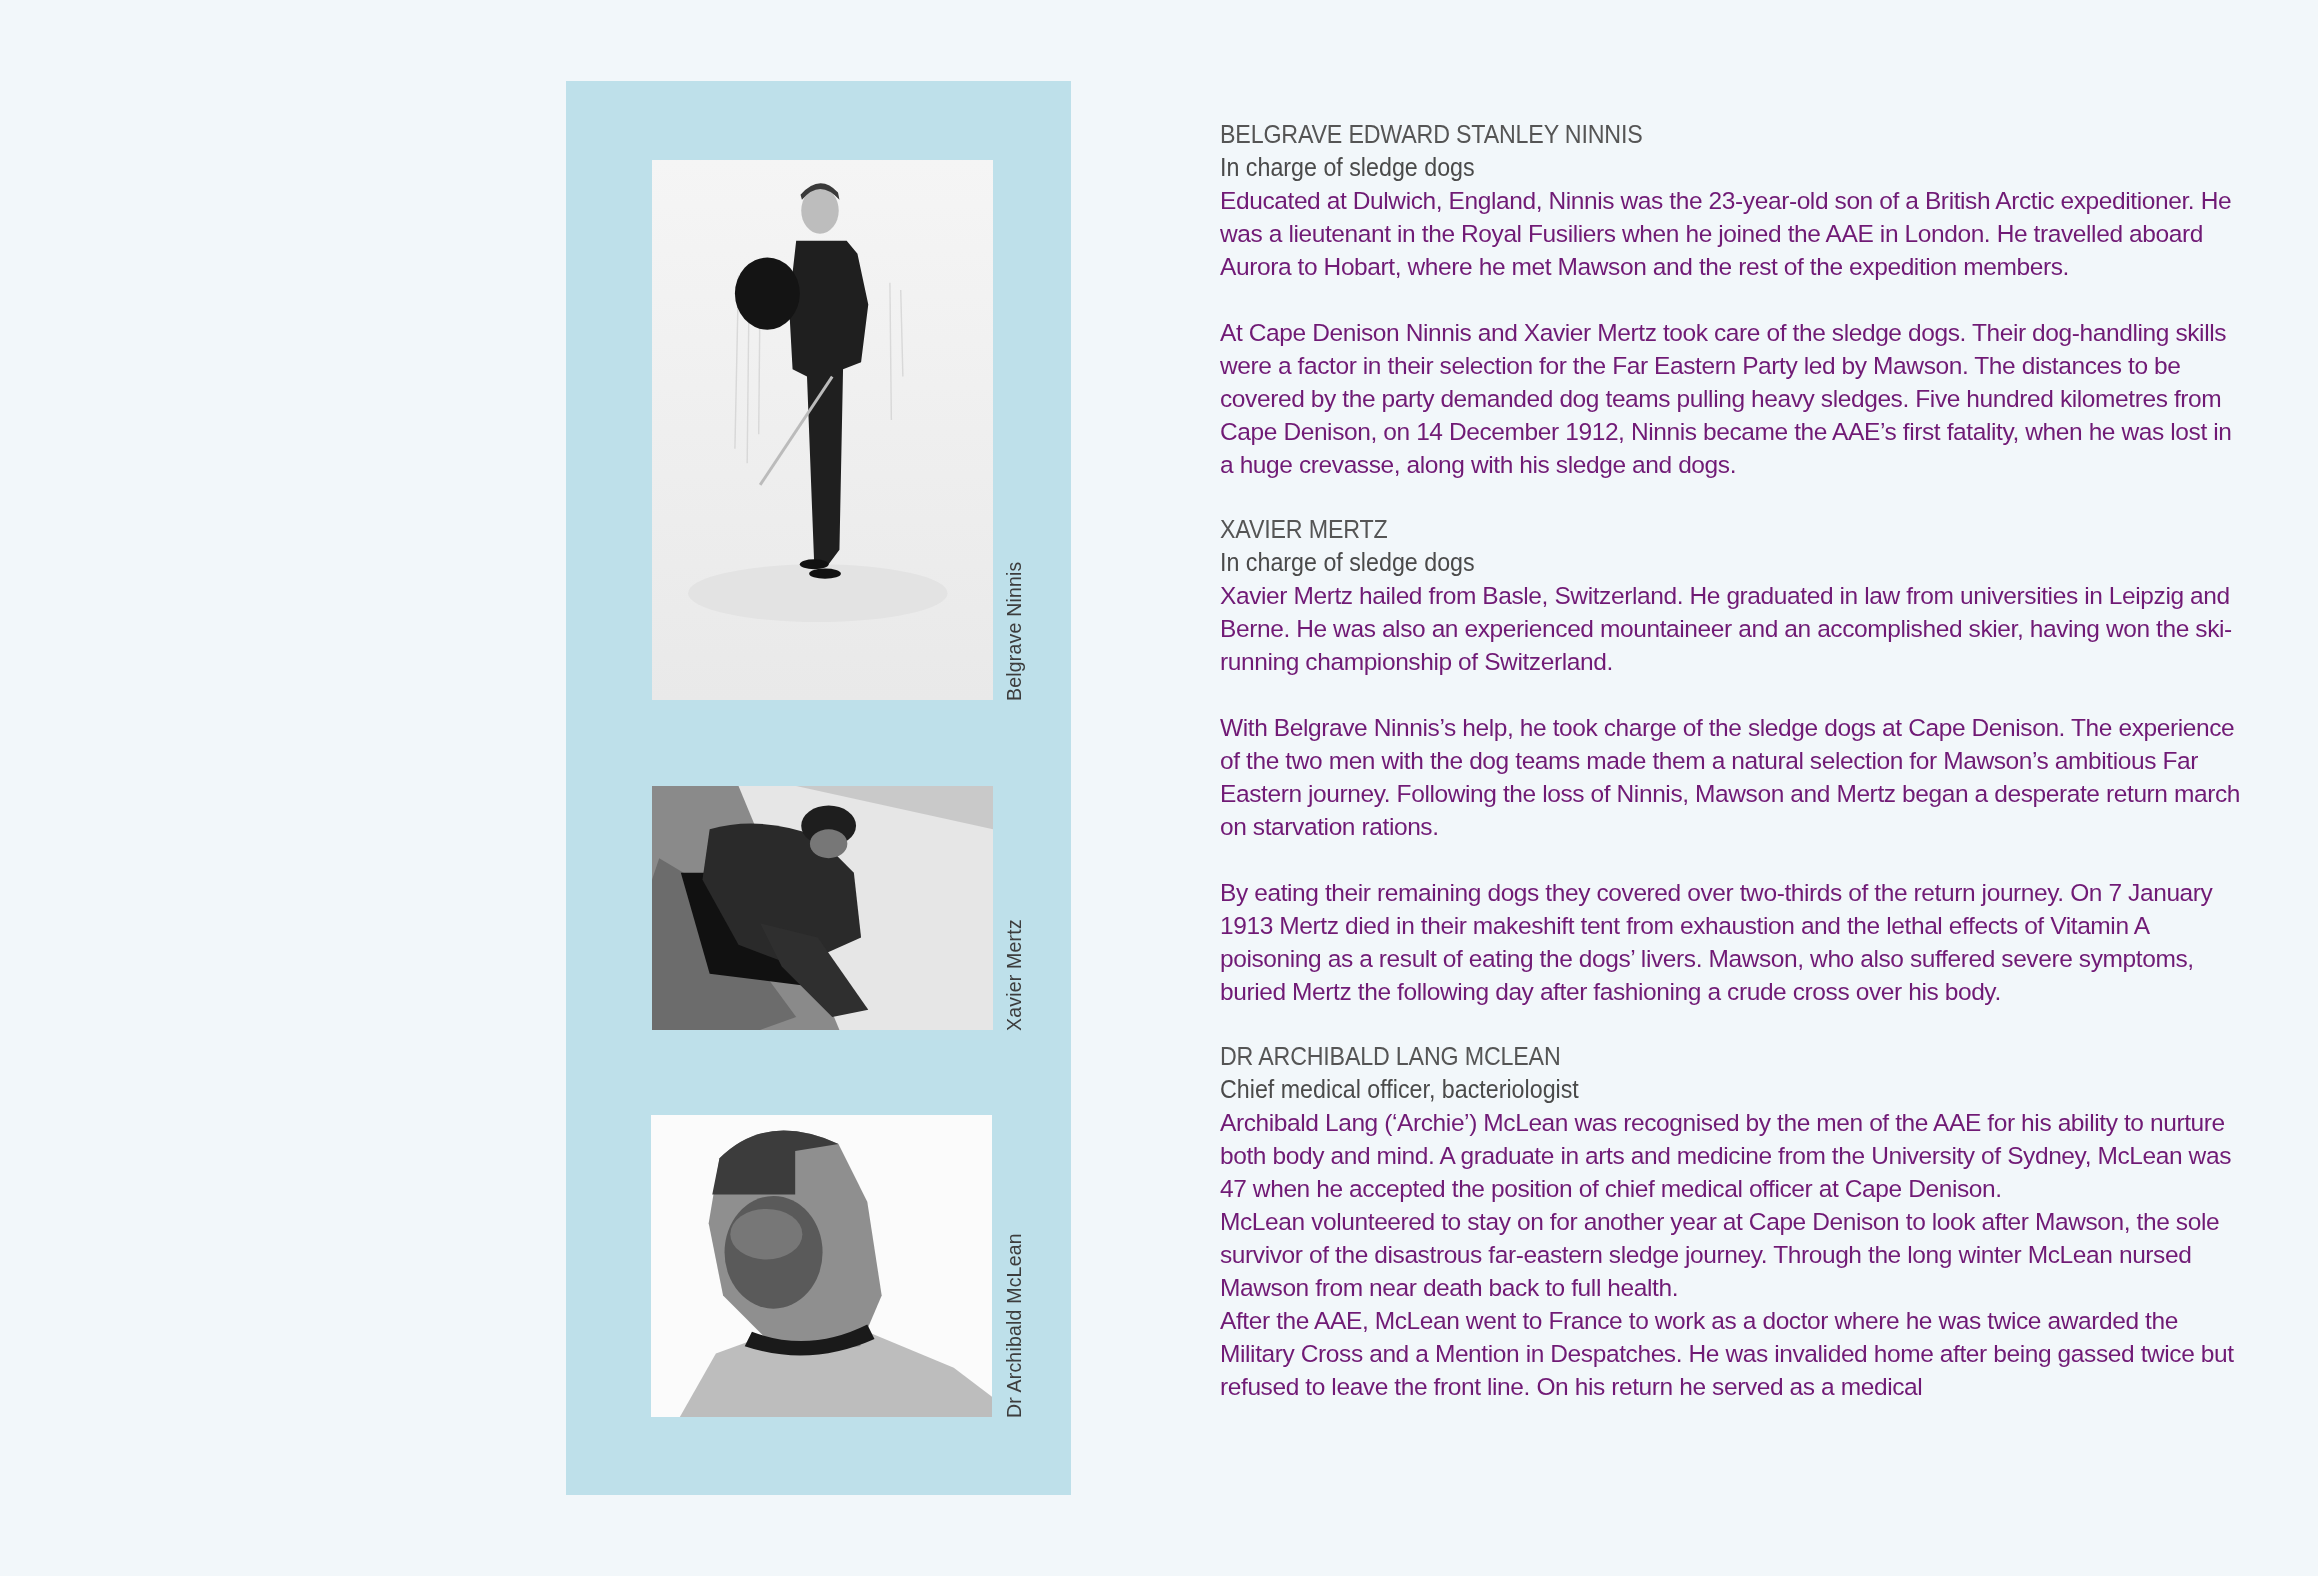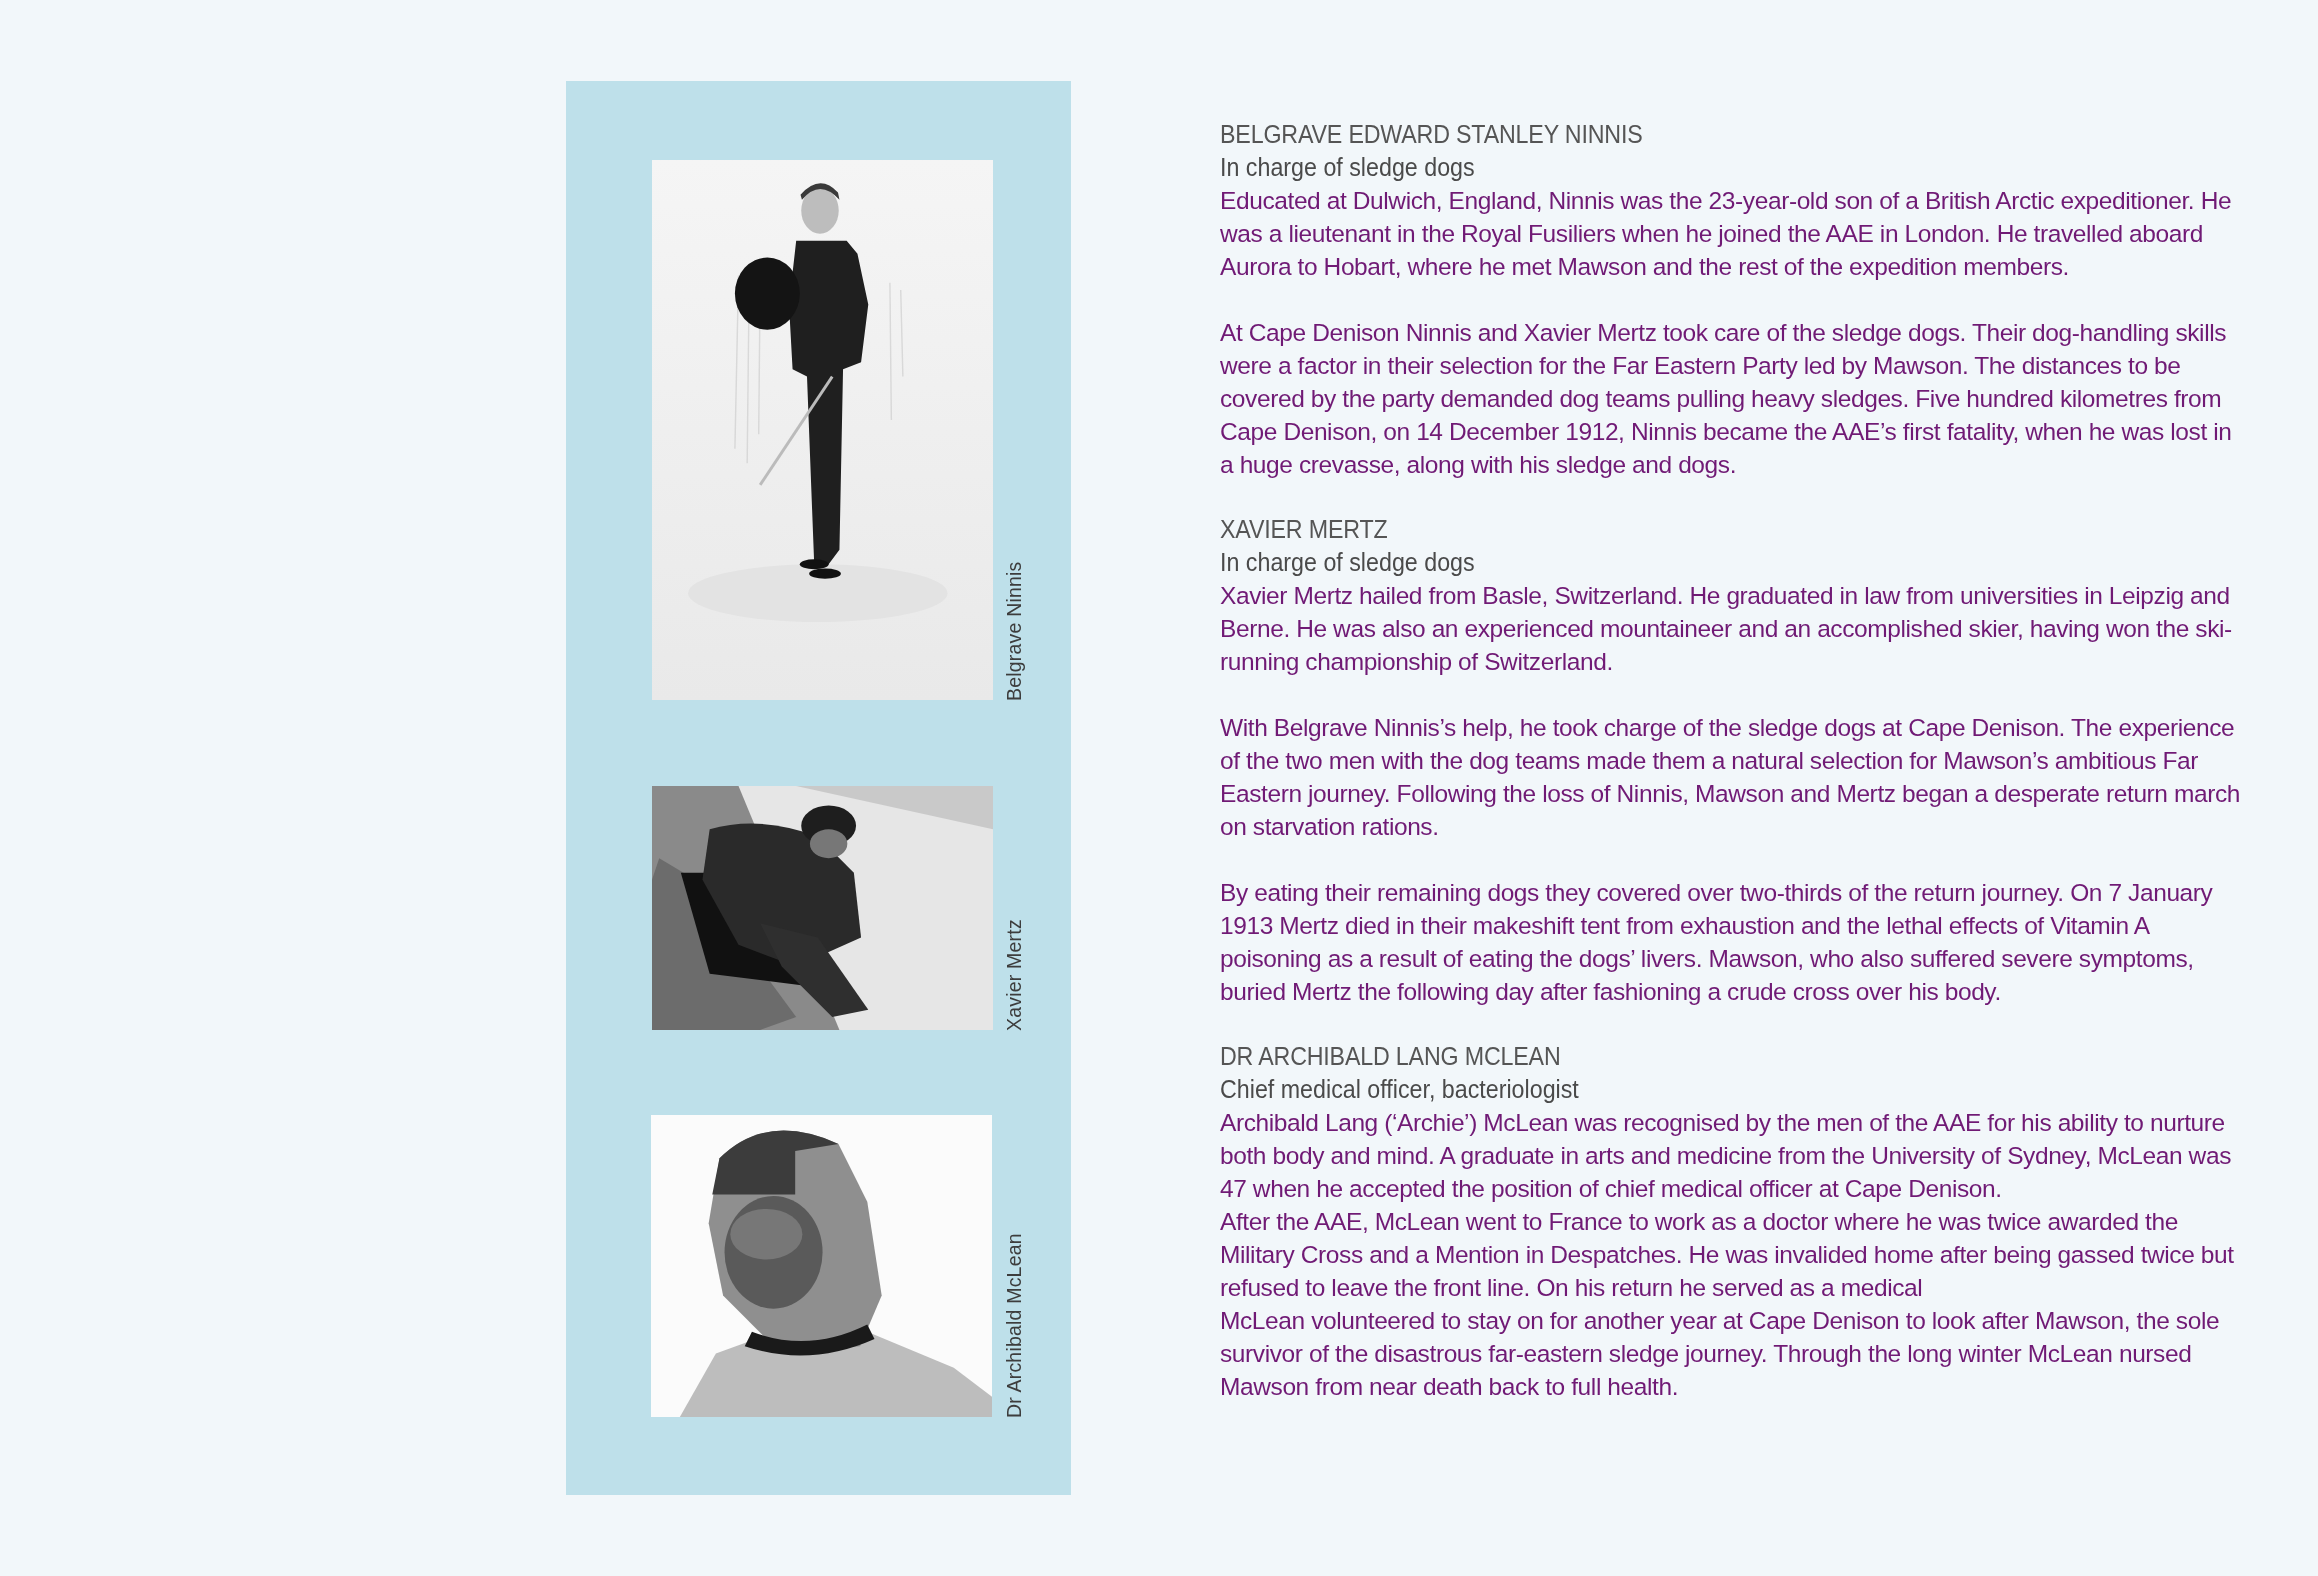--- a/index.html
+++ b/index.html
@@ -111,17 +111,17 @@
     <div class="role">In charge of sledge dogs</div>
     <p>Xavier Mertz hailed from Basle, Switzerland. He graduated in law from universities in Leipzig and Berne. He was also an experienced mountaineer and an accomplished skier, having won the ski-running championship of Switzerland.</p>
     <p class="gap">With Belgrave Ninnis’s help, he took charge of the sledge dogs at Cape Denison. The experience of the two men with the dog teams made them a natural selection for Mawson’s ambitious Far Eastern journey. Following the loss of Ninnis, Mawson and Mertz began a desperate return march on starvation rations.</p>
     <p class="gap">By eating their remaining dogs they covered over two-thirds of the return journey.  On 7 January 1913 Mertz died in their makeshift tent from exhaustion and the lethal effects of Vitamin A poisoning as a result of eating the dogs’ livers. Mawson, who also suffered severe symptoms, buried Mertz the following day after fashioning a crude cross over his body.</p>
   </section>
 
   <section class="bio">
     <div class="name">DR ARCHIBALD LANG MCLEAN</div>
     <div class="role">Chief medical officer, bacteriologist</div>
     <p>Archibald Lang (‘Archie’) McLean was recognised by the men of the AAE for his ability to nurture both body and mind. A graduate in arts and medicine from the University of Sydney, McLean was 47 when he accepted the position of chief medical officer at Cape Denison.</p>
+    <p>McLean volunteered to stay on for another year at Cape Denison to look after Mawson, the sole survivor of the disastrous far-eastern sledge journey. Through the long winter McLean nursed Mawson from near death back to full health.</p>
     <p>After the AAE, McLean went to France to work as a doctor where he was twice awarded the Military Cross and a Mention in Despatches.  He was invalided home after being gassed twice but refused to leave the front line. On his return he served as a medical</p>
-    <p>McLean volunteered to stay on for another year at Cape Denison to look after Mawson, the sole survivor of the disastrous far-eastern sledge journey. Through the long winter McLean nursed Mawson from near death back to full health.</p>
   </section>
 </div>
 
 
 </body></html>

